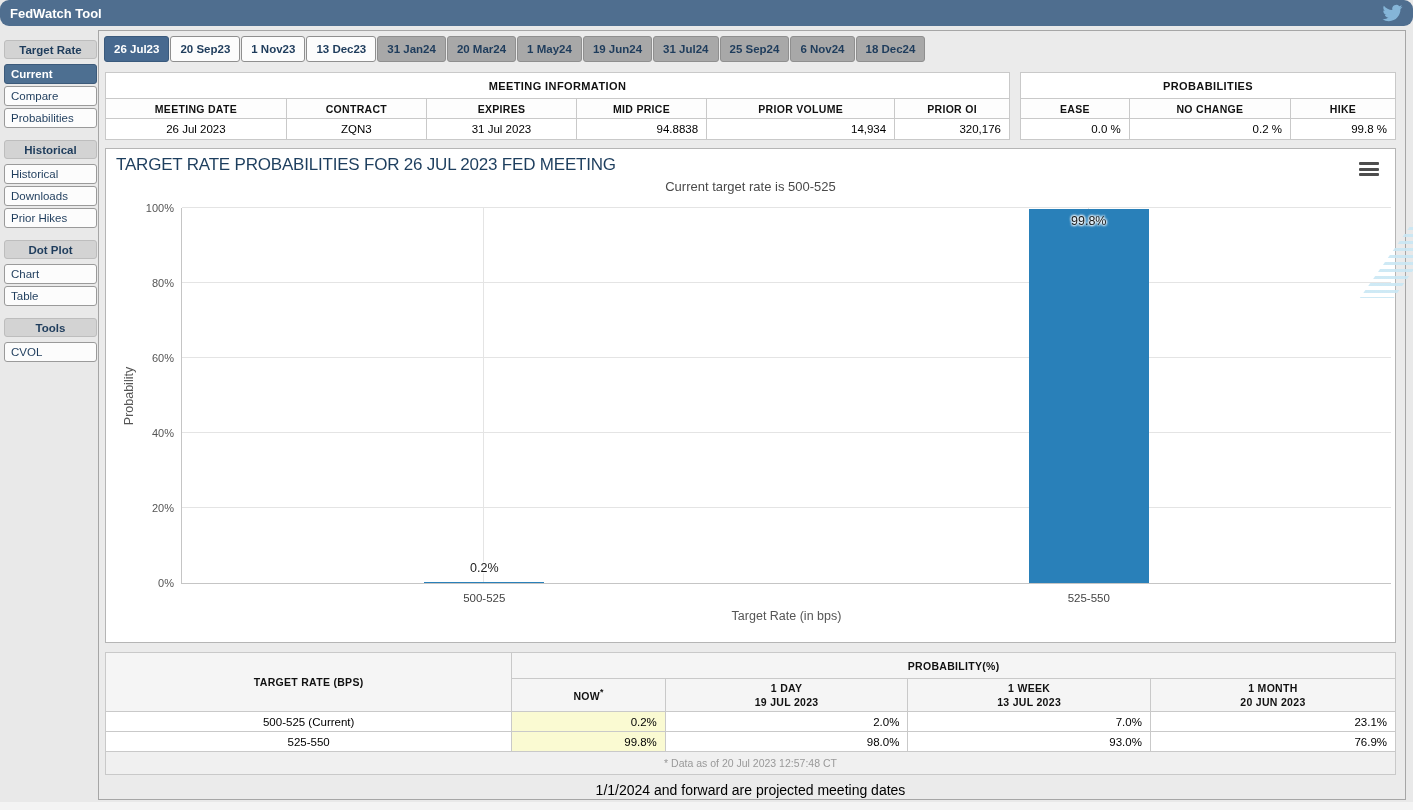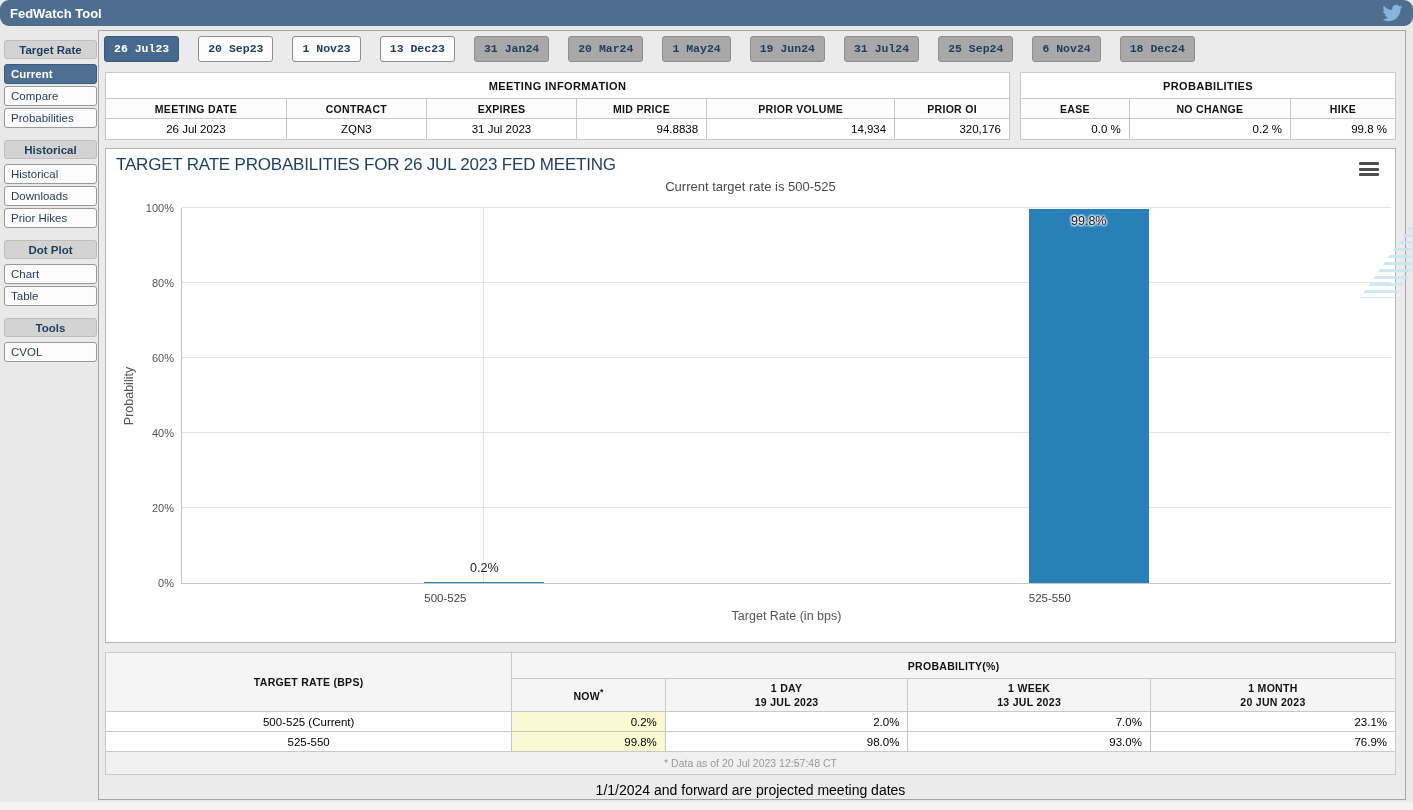--- a/index.html
+++ b/index.html
@@ -30,21 +30,21 @@
     padding-left: 6px; margin-bottom: 2px; cursor: pointer;
   }
   .side-item.selected { background: #4d6f91; color: #fff; font-weight: bold; border-color: #3c5a7a; }
   
   .content-panel {
     position: absolute; left: 98px; top: 30px; width: 1308px; height: 770px;
     background: #ebebeb; border: 1px solid #a6a6a6;
   }
   .bottom-strip { position: absolute; left: 0; top: 802px; width: 1413px; height: 8px; background: #f4f4f4; }
   
-  .tabs { position: absolute; left: 104px; top: 36px; height: 26px; display: flex; gap: 19px; z-index: 5; font-family: Liberation Mono, monospace; }
+  .tabs { position: absolute; left: 104px; top: 36px; height: 26px; display: flex; gap: 1px; z-index: 5; }
   .tab {
     height: 26px; line-height: 24px; padding: 0 9px; font-size: 11.5px; font-weight: bold;
     color: #1e3c5c; background: #fcfcfc; border: 1px solid #8f8f8f; border-radius: 3px;
     cursor: pointer; white-space: nowrap;
   }
   .tab.projected { background: #a8a8a8; }
   .tab.selected { background: #47698f; color: #fff; border-color: #3a5a7d; }
   
   .panel-table { position: absolute; background: #fff; border: 1px solid #b0b0b0; border-collapse: collapse; table-layout: fixed; font-size: 11.5px; }
   .panel-table th, .panel-table td { border: 1px solid #c9c9c9; overflow: hidden; white-space: nowrap; }
@@ -55,21 +55,21 @@
   
   .chart-panel { position: absolute; left: 105px; top: 148px; width: 1291px; height: 495px; background: #fff; border: 1px solid #b5b5b5; }
   .chart-title { position: absolute; left: 10px; top: 6px; font-size: 17px; letter-spacing: -0.2px; color: #1d3e5e; }
   .chart-subtitle { position: absolute; left: 0; top: 30px; width: 100%; text-align: center; font-size: 13px; color: #4a4a4a; }
   .chart-menu { position: absolute; right: 16px; top: 13px; width: 20px; height: 14px; cursor: pointer; display: flex; flex-direction: column; justify-content: space-between; }
   .chart-menu span { display: block; height: 3px; background: #4d4d4d; border-radius: 1px; }
   .plot { position: absolute; left: 75px; top: 59px; width: 1210px; height: 376px; border-left: 1px solid #c5c5c5; border-bottom: 1px solid #c5c5c5; }
   .gridline-h { position: absolute; left: 0; width: 100%; height: 1px; background: #e4e4e4; }
   .gridline-v { position: absolute; top: 0; height: 100%; width: 1px; background: #e4e4e4; }
   .ytick { position: absolute; left: -53px; width: 45px; text-align: right; font-size: 11px; color: #555; }
-  .xtick { position: absolute; top: calc(100% + 9px); width: 120px; font-size: 11.5px; color: #444; }
+  .xtick { position: absolute; top: calc(100% + 9px); width: 120px; text-align: center; font-size: 11.5px; color: #444; }
   .bar { position: absolute; bottom: 0; width: 120px; background: #2980b9; }
   .bar-label { position: absolute; width: 120px; text-align: center; font-size: 12.5px; color: #1a1a1a;
     text-shadow: -1px -1px 2px #fff, 1px -1px 2px #fff, -1px 1px 2px #fff, 1px 1px 2px #fff; }
   .xlabel { position: absolute; left: 0; top: calc(100% + 26px); width: 100%; text-align: center; font-size: 12.5px; color: #555; }
   .ylabel { position: absolute; left: -127px; top: calc(50% - 8px); width: 150px; height: 16px; text-align: center; font-size: 12.5px; color: #555; transform: rotate(-90deg); }
   .watermark { position: absolute; left: 1280px; top: 55px; width: 80px; height: 100px; }
   .wm-stripes { position: absolute; left: 6px; top: 2px; width: 34px; height: 92px;
     background: repeating-linear-gradient(to bottom, #c9e7f4 0 3px, transparent 3px 7px);
     transform: skewX(-35deg); opacity: .9; }
   

